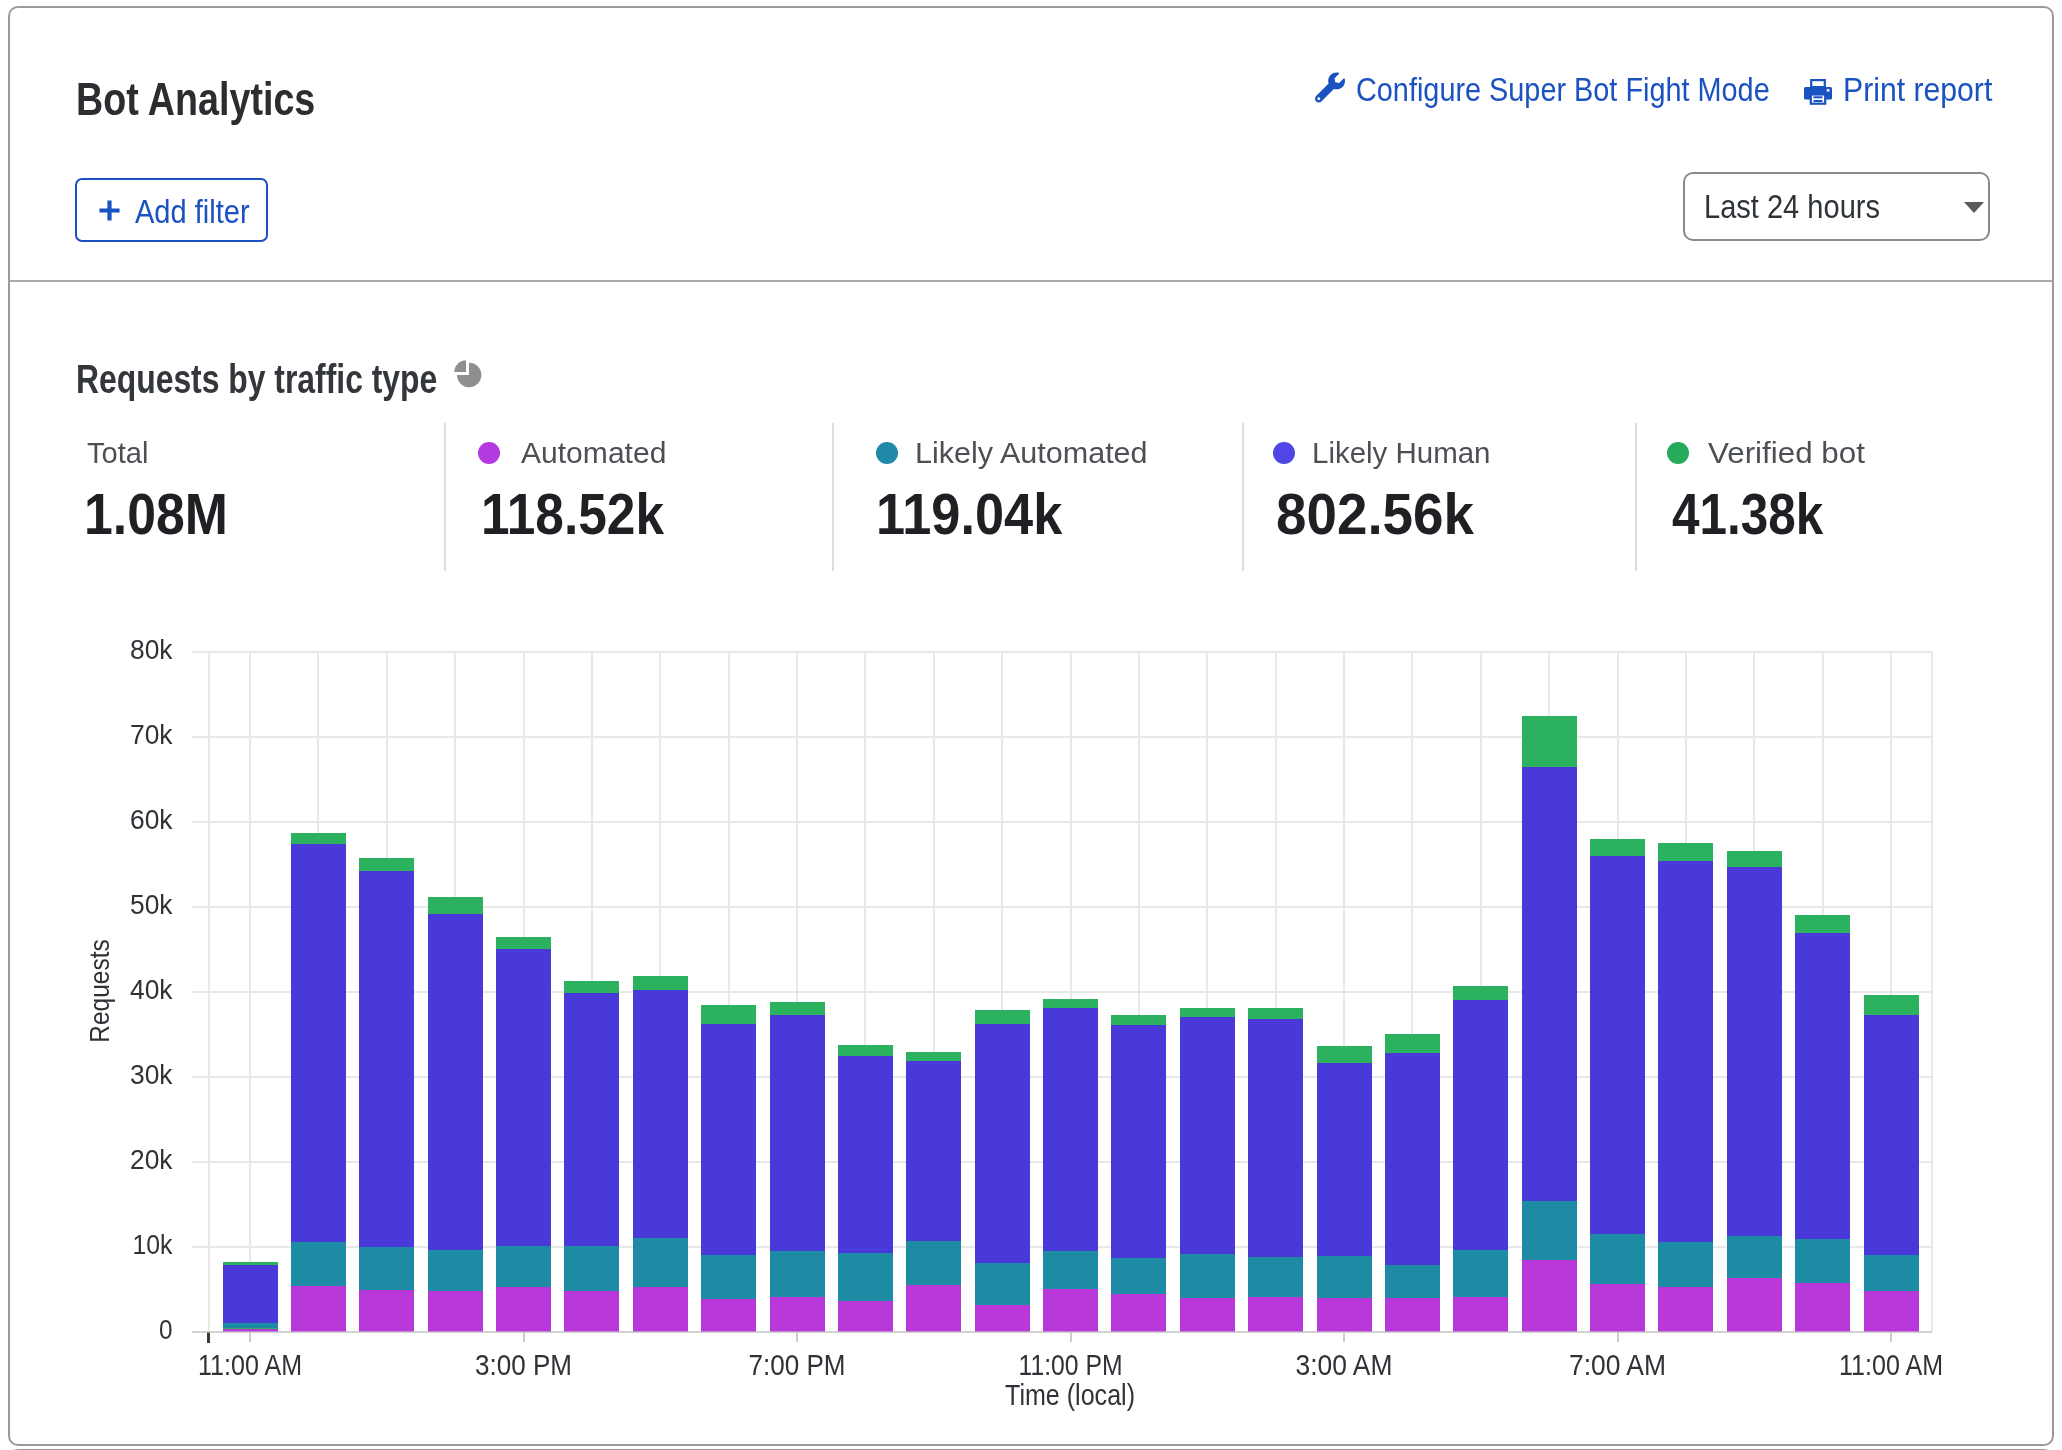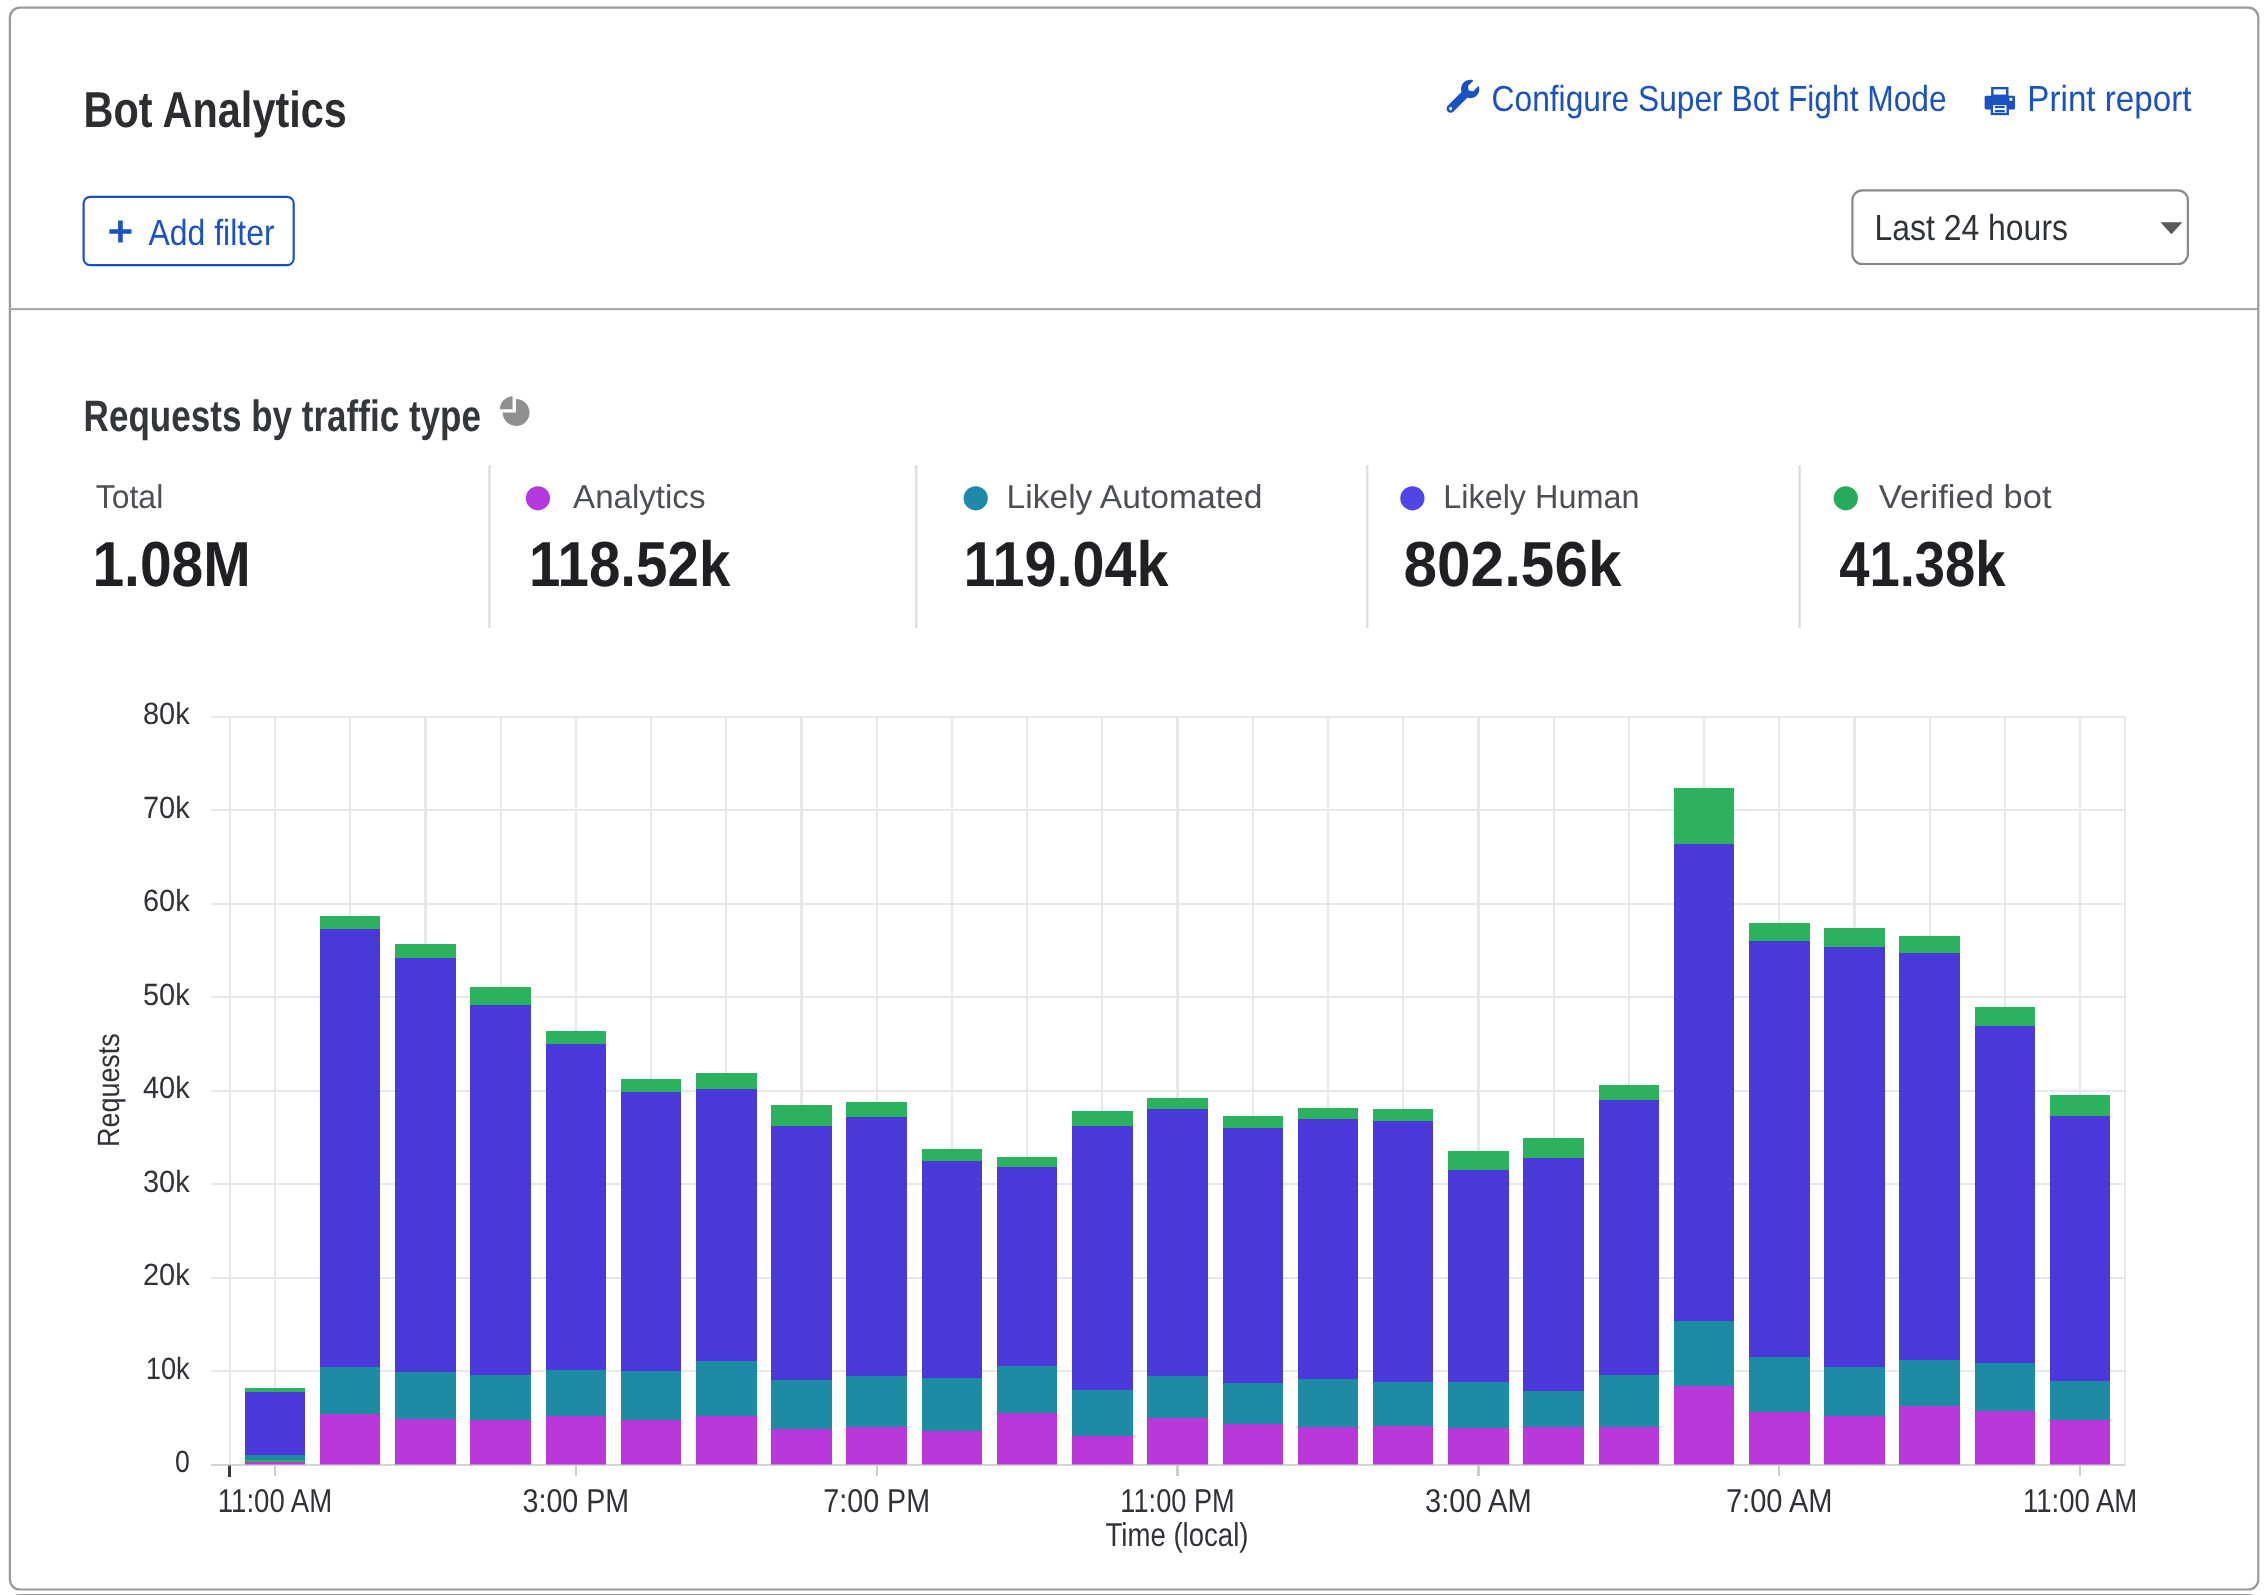--- a/index.html
+++ b/index.html
@@ -48,21 +48,21 @@
 <div class="abs dot" style="left:875.8px; background:#2088a8;"></div>
 <div class="abs dot" style="left:1272.5px; background:#4f46e5;"></div>
 <div class="abs dot" style="left:1667px; background:#26aa5c;"></div>
 <div id="title" class="abs" style="left:75.7px; top:75.5px; font-size:46px; font-weight:700; color:#2b2d30; line-height:1; white-space:pre; transform:scaleX(0.8188); transform-origin:0 0;">Bot Analytics</div>
 <div id="h2" class="abs" style="left:75.7px; top:359.3px; font-size:40px; font-weight:700; color:#33363b; line-height:1; white-space:pre; transform:scaleX(0.7967); transform-origin:0 0;">Requests by traffic type</div>
 <div id="cfg" class="abs" style="left:1356.3px; top:73.1px; font-size:33px; font-weight:400; color:#1b52c1; line-height:1; white-space:pre; transform:scaleX(0.8741); transform-origin:0 0;">Configure Super Bot Fight Mode</div>
 <div id="printt" class="abs" style="left:1842.7px; top:73.1px; font-size:33px; font-weight:400; color:#1b52c1; line-height:1; white-space:pre; transform:scaleX(0.9146); transform-origin:0 0;">Print report</div>
 <div id="addtxt" class="abs" style="left:135.1px; top:194.5px; font-size:33px; font-weight:400; color:#1b52c1; line-height:1; white-space:pre; transform:scaleX(0.8800); transform-origin:0 0;">Add filter</div>
 <div id="droptxt" class="abs" style="left:1704.0px; top:190.1px; font-size:33px; font-weight:400; color:#2e3338; line-height:1; white-space:pre; transform:scaleX(0.8801); transform-origin:0 0;">Last 24 hours</div>
 <div id="lbl_total" class="abs" style="left:86.9px; top:438.4px; font-size:30px; font-weight:400; color:#4c5055; line-height:1; white-space:pre; transform:scaleX(0.9688); transform-origin:0 0;">Total</div>
-<div id="lbl_auto" class="abs" style="left:521.2px; top:438.4px; font-size:30px; font-weight:400; color:#4c5055; line-height:1; white-space:pre; transform:scaleX(1.0021); transform-origin:0 0;">Analytics</div>
+<div id="lbl_auto" class="abs" style="left:521.2px; top:438.4px; font-size:30px; font-weight:400; color:#4c5055; line-height:1; white-space:pre; transform:scaleX(1.0021); transform-origin:0 0;">Automated</div>
 <div id="lbl_lauto" class="abs" style="left:915.3px; top:438.4px; font-size:30px; font-weight:400; color:#4c5055; line-height:1; white-space:pre; transform:scaleX(1.0180); transform-origin:0 0;">Likely Automated</div>
 <div id="lbl_lhum" class="abs" style="left:1311.5px; top:438.4px; font-size:30px; font-weight:400; color:#4c5055; line-height:1; white-space:pre; transform:scaleX(0.9821); transform-origin:0 0;">Likely Human</div>
 <div id="lbl_vbot" class="abs" style="left:1708.0px; top:438.4px; font-size:30px; font-weight:400; color:#4c5055; line-height:1; white-space:pre; transform:scaleX(1.0459); transform-origin:0 0;">Verified bot</div>
 <div id="val_total" class="abs" style="left:84.1px; top:484.9px; font-size:58px; font-weight:700; color:#1e2023; line-height:1; white-space:pre; transform:scaleX(0.8927); transform-origin:0 0;">1.08M</div>
 <div id="val_auto" class="abs" style="left:480.7px; top:484.9px; font-size:58px; font-weight:700; color:#1e2023; line-height:1; white-space:pre; transform:scaleX(0.8863); transform-origin:0 0;">118.52k</div>
 <div id="val_lauto" class="abs" style="left:875.5px; top:484.9px; font-size:58px; font-weight:700; color:#1e2023; line-height:1; white-space:pre; transform:scaleX(0.9023); transform-origin:0 0;">119.04k</div>
 <div id="val_lhum" class="abs" style="left:1276.0px; top:484.9px; font-size:58px; font-weight:700; color:#1e2023; line-height:1; white-space:pre; transform:scaleX(0.9444); transform-origin:0 0;">802.56k</div>
 <div id="val_vbot" class="abs" style="left:1672.0px; top:484.9px; font-size:58px; font-weight:700; color:#1e2023; line-height:1; white-space:pre; transform:scaleX(0.8528); transform-origin:0 0;">41.38k</div>
 <svg class="abs" style="left:0; top:620px;" width="2062" height="800" viewBox="0 620 2062 800">
 <g stroke="#e8e8e8" stroke-width="2" shape-rendering="crispEdges">

